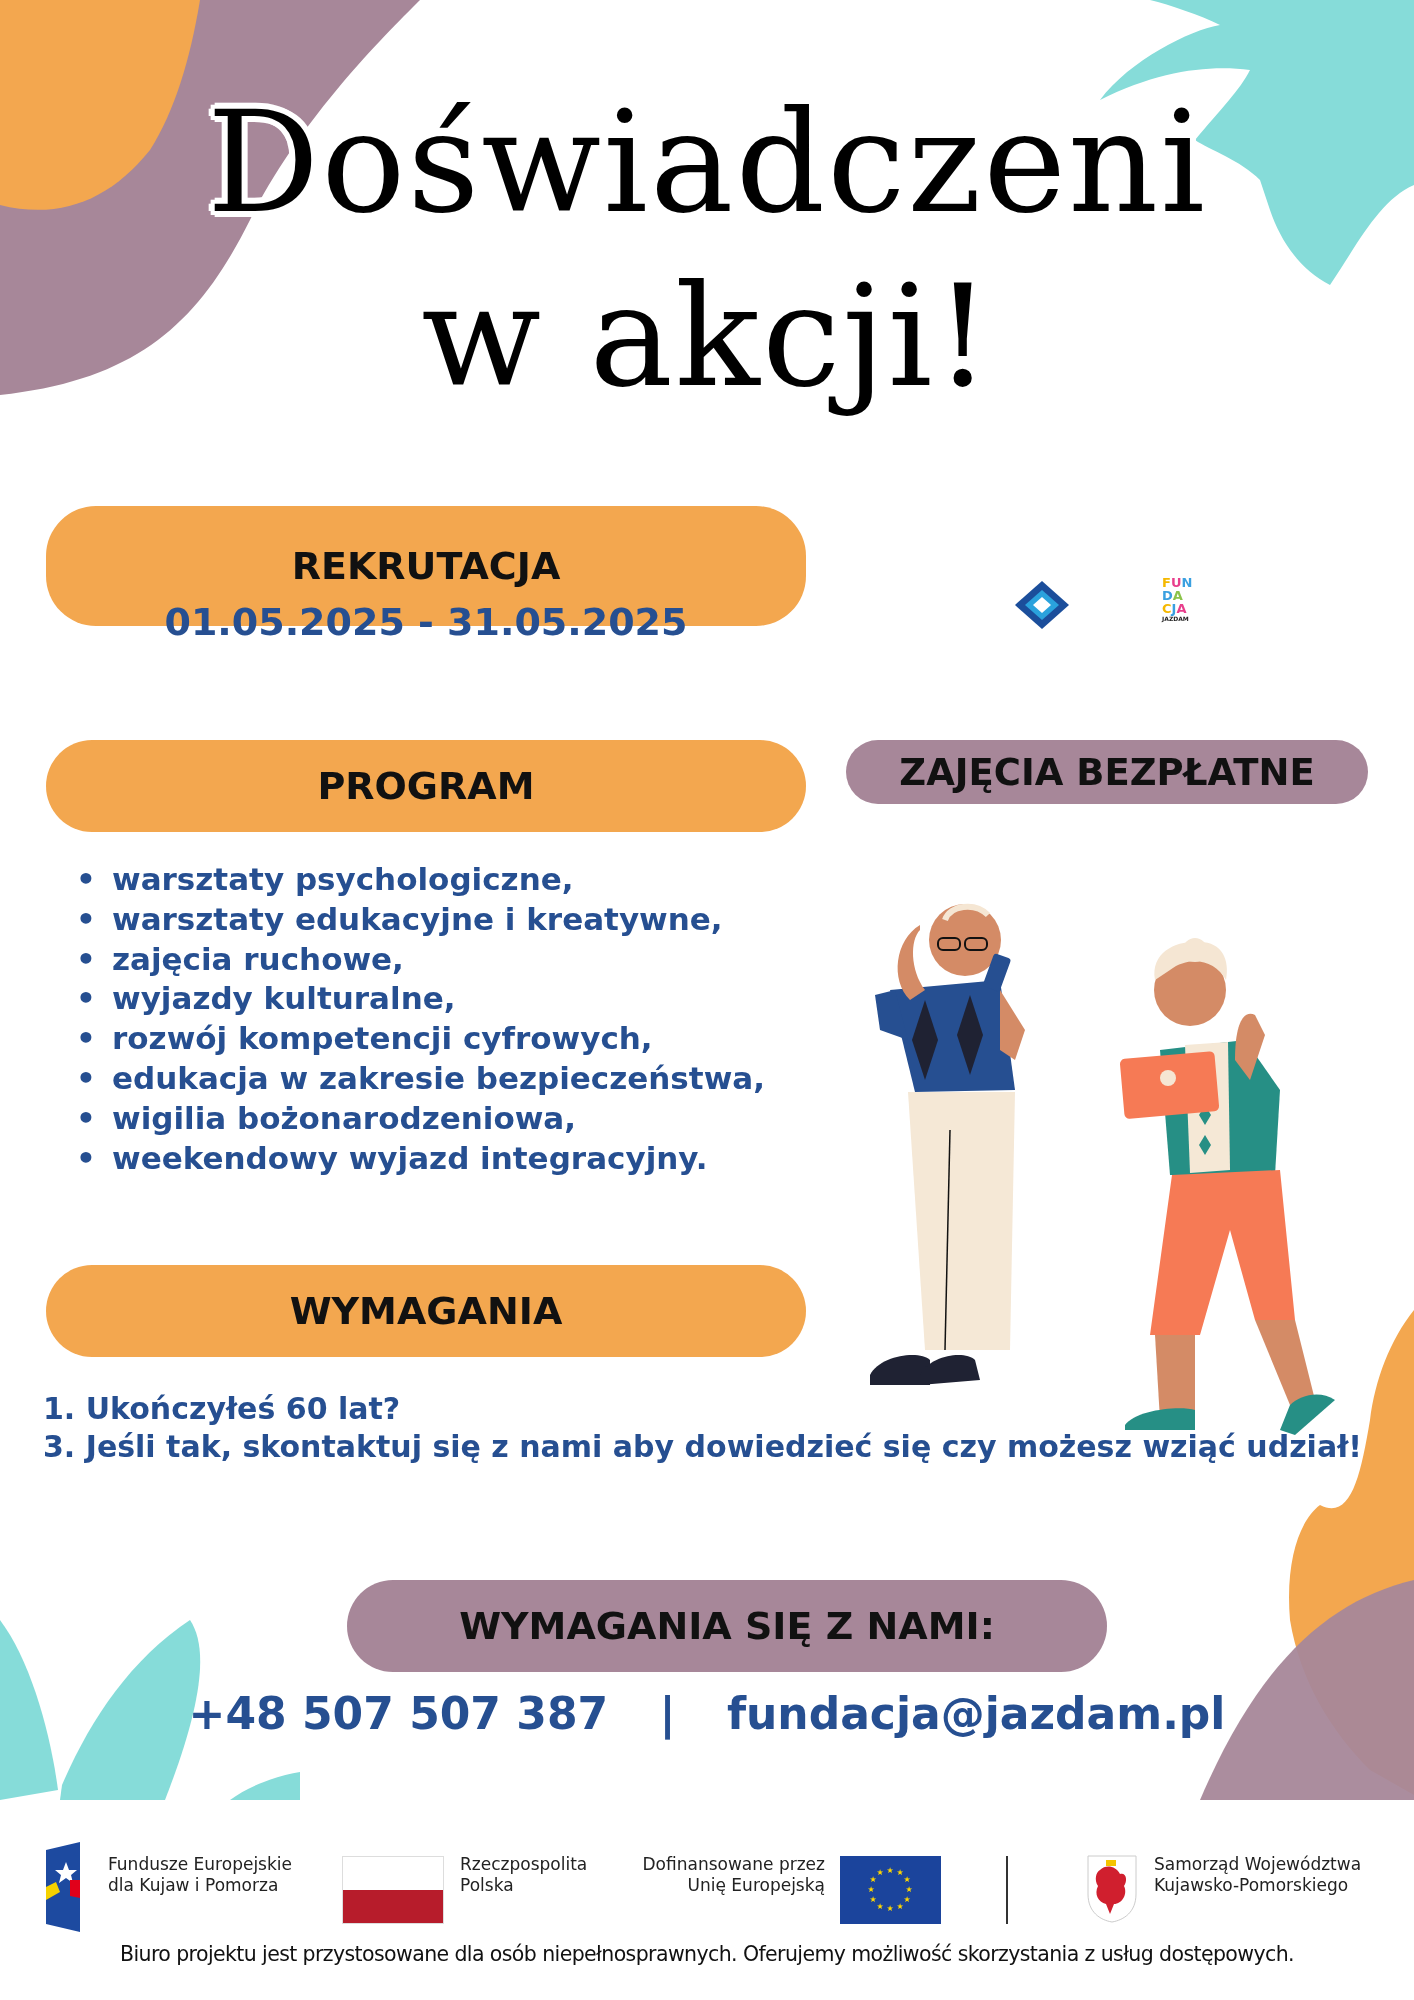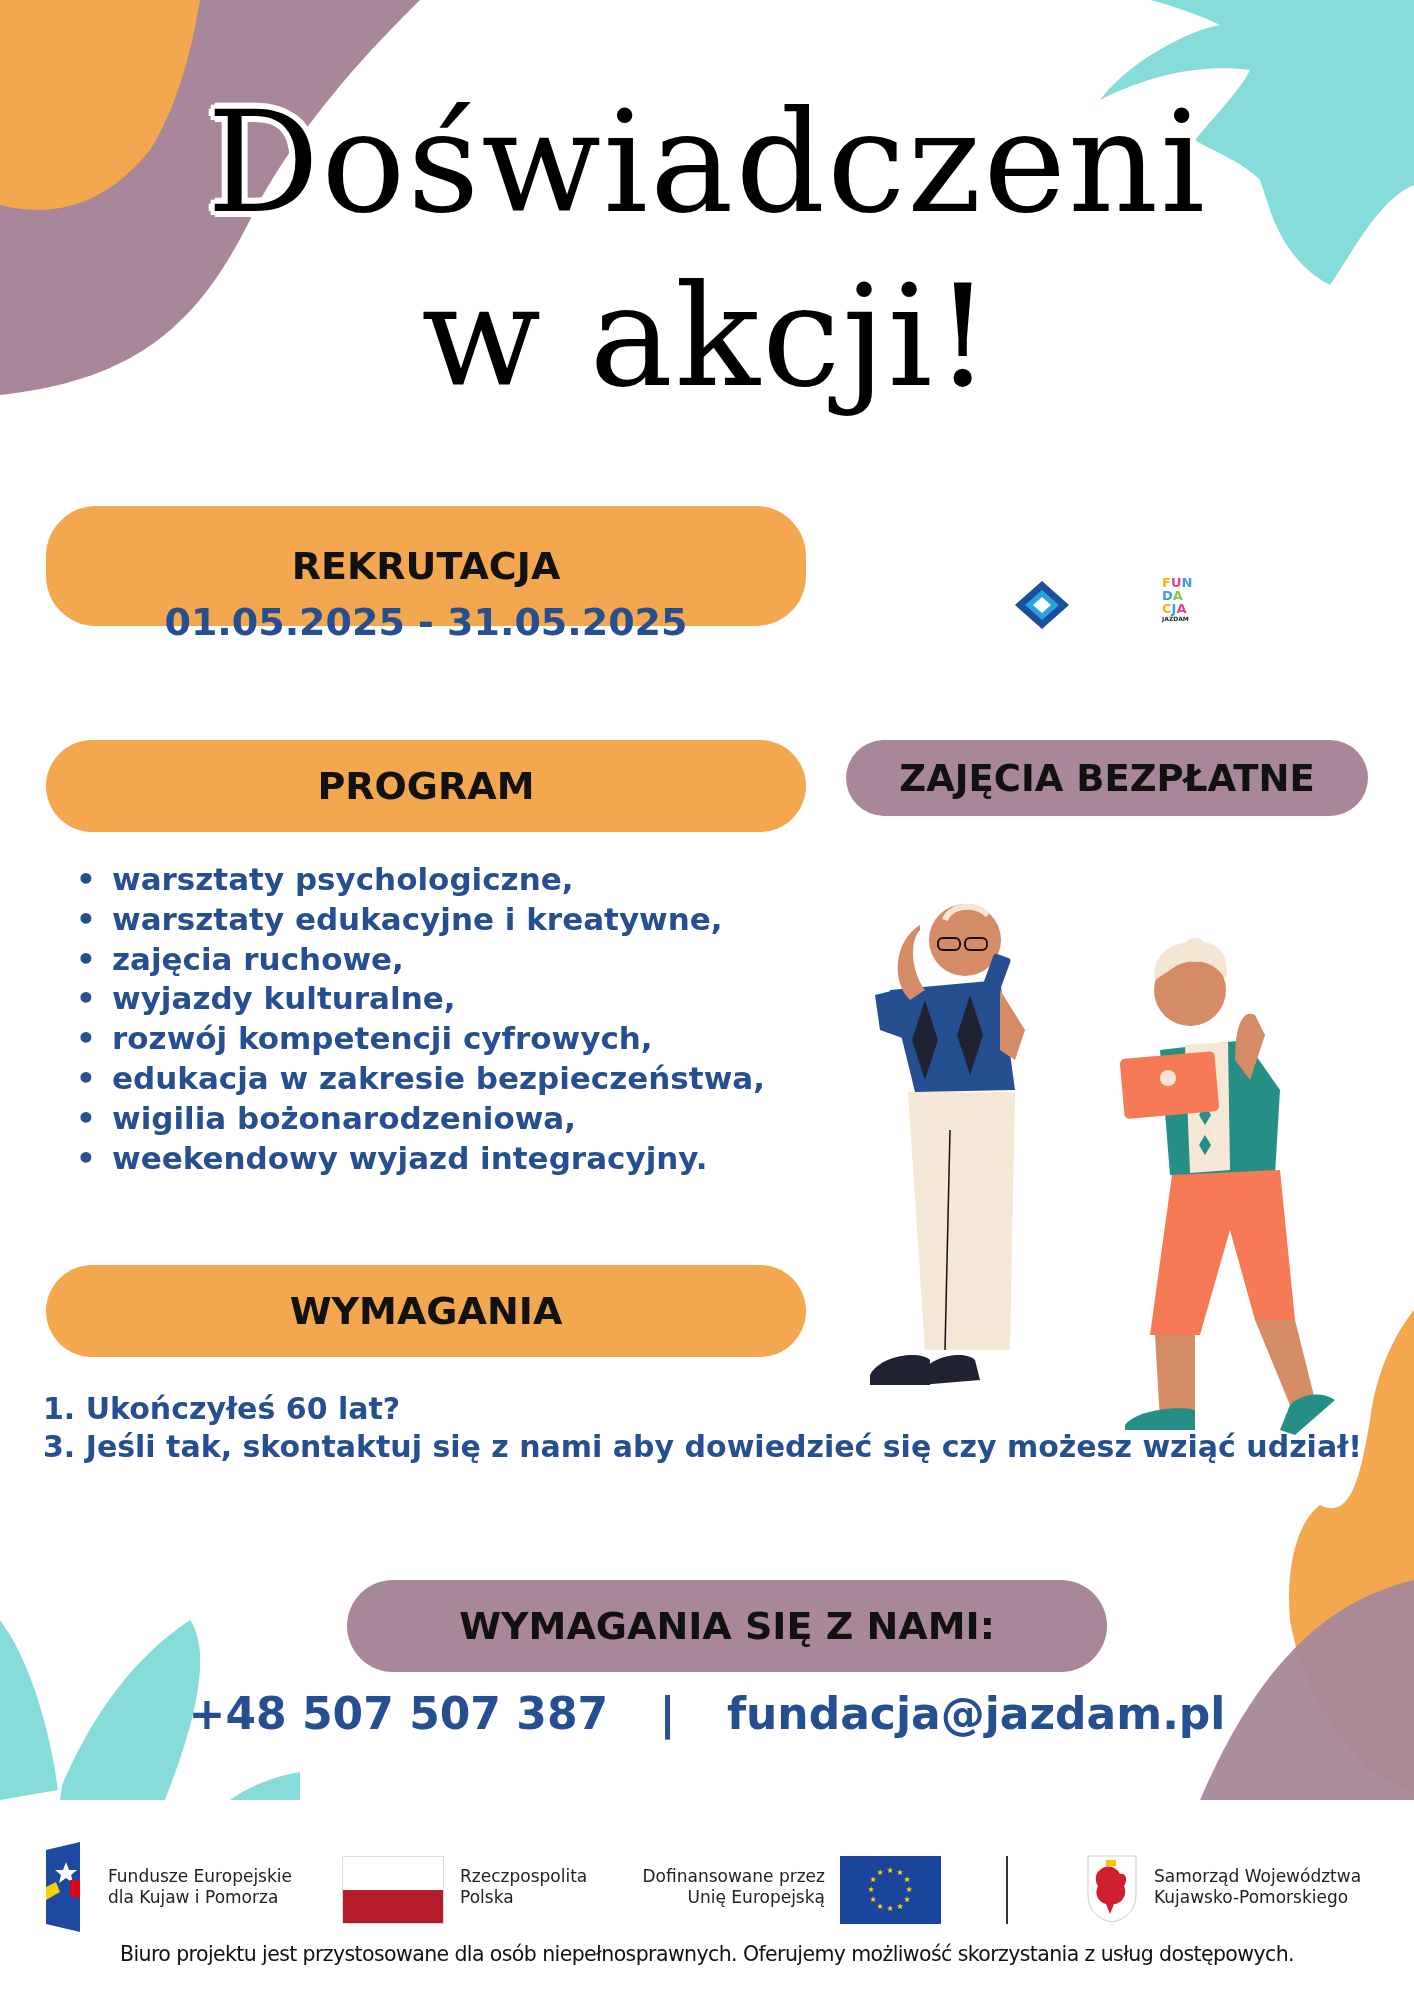--- a/index.html
+++ b/index.html
@@ -34,21 +34,21 @@
   .program-list li::before { content: "•"; position: absolute; left: 0; top: 0; }
 
   .req-list { position: absolute; left: 43px; top: 1390px; list-style: none; }
   .req-list li { font-size: 30px; line-height: 38px; white-space: nowrap; }
 
   .contact { position: absolute; top: 1688px; left: 0; width: 1414px; text-align: center; font-size: 44px; }
   .contact span { display: inline-block; }
   .contact .sep { margin: 0 36px; }
 
   .logos { position: absolute; top: 1820px; left: 0; width: 1414px; height: 100px; }
-  .logo-txt { position: absolute; font-family: "DejaVu Sans", sans-serif; font-size: 17px; line-height: 21px; color: #222; margin-top: 12px; }
+  .logo-txt { position: absolute; font-family: "DejaVu Sans", sans-serif; font-size: 17px; line-height: 21px; color: #222; }
 
   .footer-note {
     position: absolute; top: 1942px; left: 0; width: 1414px; text-align: center;
     font-family: "DejaVu Sans", sans-serif; font-size: 20.5px; color: #111; letter-spacing: -0.6px;
   }
 </style>
 </head>
 <body>
 
 <svg class="deco" width="1414" height="2000" viewBox="0 0 1414 2000" style="left:0;top:0;">
@@ -93,21 +93,21 @@
   <li>warsztaty psychologiczne,</li>
   <li>warsztaty edukacyjne i kreatywne,</li>
   <li>zajęcia ruchowe,</li>
   <li>wyjazdy kulturalne,</li>
   <li>rozwój kompetencji cyfrowych,</li>
   <li>edukacja w zakresie bezpieczeństwa,</li>
   <li>wigilia bożonarodzeniowa,</li>
   <li>weekendowy wyjazd integracyjny.</li>
 </ul>
 
-<div class="pill mauve" style="left:846px;top:740px;width:522px;height:76px;font-size:37px;">ZAJĘCIA BEZPŁATNE</div>
+<div class="pill mauve" style="left:846px;top:740px;width:522px;height:64px;font-size:37px;">ZAJĘCIA BEZPŁATNE</div>
 
 <svg class="deco" width="500" height="560" viewBox="0 0 500 560" style="left:850px;top:880px;">
 
   <circle cx="115" cy="60" r="36" fill="#d48b66"></circle>
   <path d="M95,40 C100,25 125,22 138,35" stroke="#f5e6d3" stroke-width="6" fill="none"></path>
   <rect x="88" y="58" width="22" height="12" rx="5" fill="none" stroke="#111" stroke-width="2"></rect>
   <rect x="115" y="58" width="22" height="12" rx="5" fill="none" stroke="#111" stroke-width="2"></rect>
   <path d="M40,110 L150,100 L165,210 L65,212 Z" fill="#264f91"></path>
   <polygon points="75,120 88,160 75,200 62,160" fill="#1f2233"></polygon>
   <polygon points="120,115 133,155 120,195 107,155" fill="#1f2233"></polygon>

